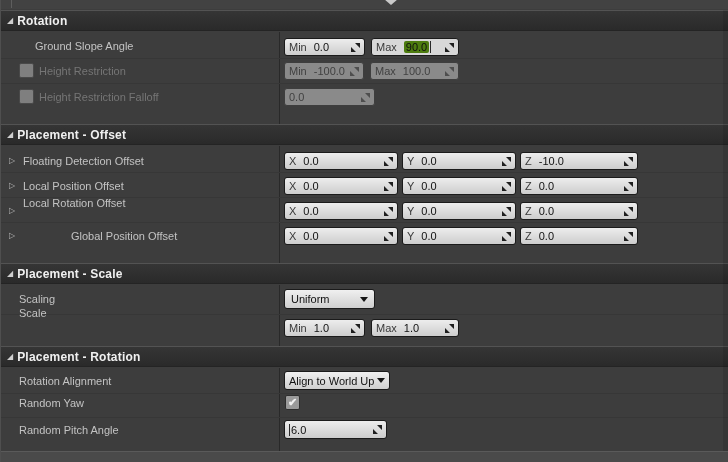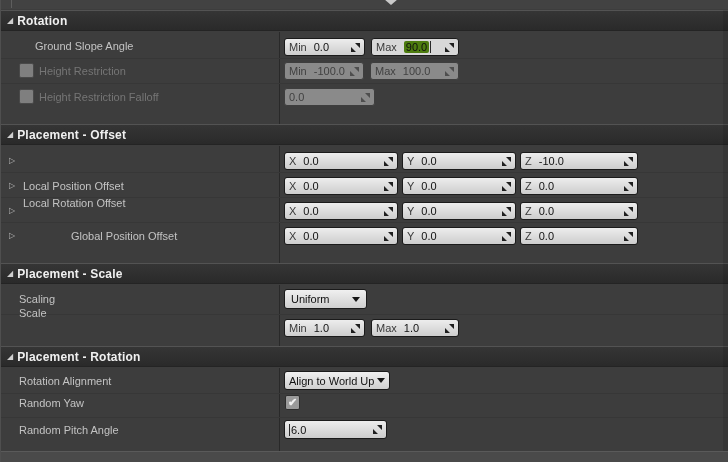--- a/index.html
+++ b/index.html
@@ -124,20 +124,21 @@
       </span>
   </div>
 
   <div class="hdr" style="top:124px;">
     <span class="tri">◢</span>
     <span class="ttl">Placement - Offset</span>
   </div>
   <div class="vsplit" style="top:146px; height:117px;"></div>
 
   <div class="exp" style="left:8px; top:155px;">▷</div>
+  <div class="lbl" style="left:22px; top:154px;">Floating Detection Offset</div>
   <div class="spin" style="left:283px; top:152px; width:114px; height:18px;">
     <span class="pfx">X</span>
     <span>0.0</span>
     <span class="sicon">
         <svg width="9" height="9" viewBox="0 0 9 9">
           <path d="M9 0v5L4 0zM0 9V4l5 5z"></path>
         </svg>
       </span>
   </div>
   <div class="spin" style="left:401px; top:152px; width:114px; height:18px;">
@@ -252,21 +253,21 @@
       </span>
   </div>
 
   <div class="hdr" style="top:263px;">
     <span class="tri">◢</span>
     <span class="ttl">Placement - Scale</span>
   </div>
   <div class="vsplit" style="top:285px; height:61px;"></div>
 
   <div class="lbl" style="left:18px; top:292px;">Scaling</div>
-  <div class="dd" style="left:283px; top:289px; width:83px; height:20px;">
+  <div class="dd" style="left:283px; top:289px; width:91px; height:20px;">
     <span class="dtxt">Uniform</span>
     <span class="dcaret"></span>
   </div>
   <div class="rowline" style="top:314px;"></div>
 
   <div class="lbl" style="left:18px; top:306px;">Scale</div>
   <div class="spin" style="left:283px; top:319px; width:81px; height:18px;">
     <span class="pfx">Min</span>
     <span>1.0</span>
     <span class="sicon">

